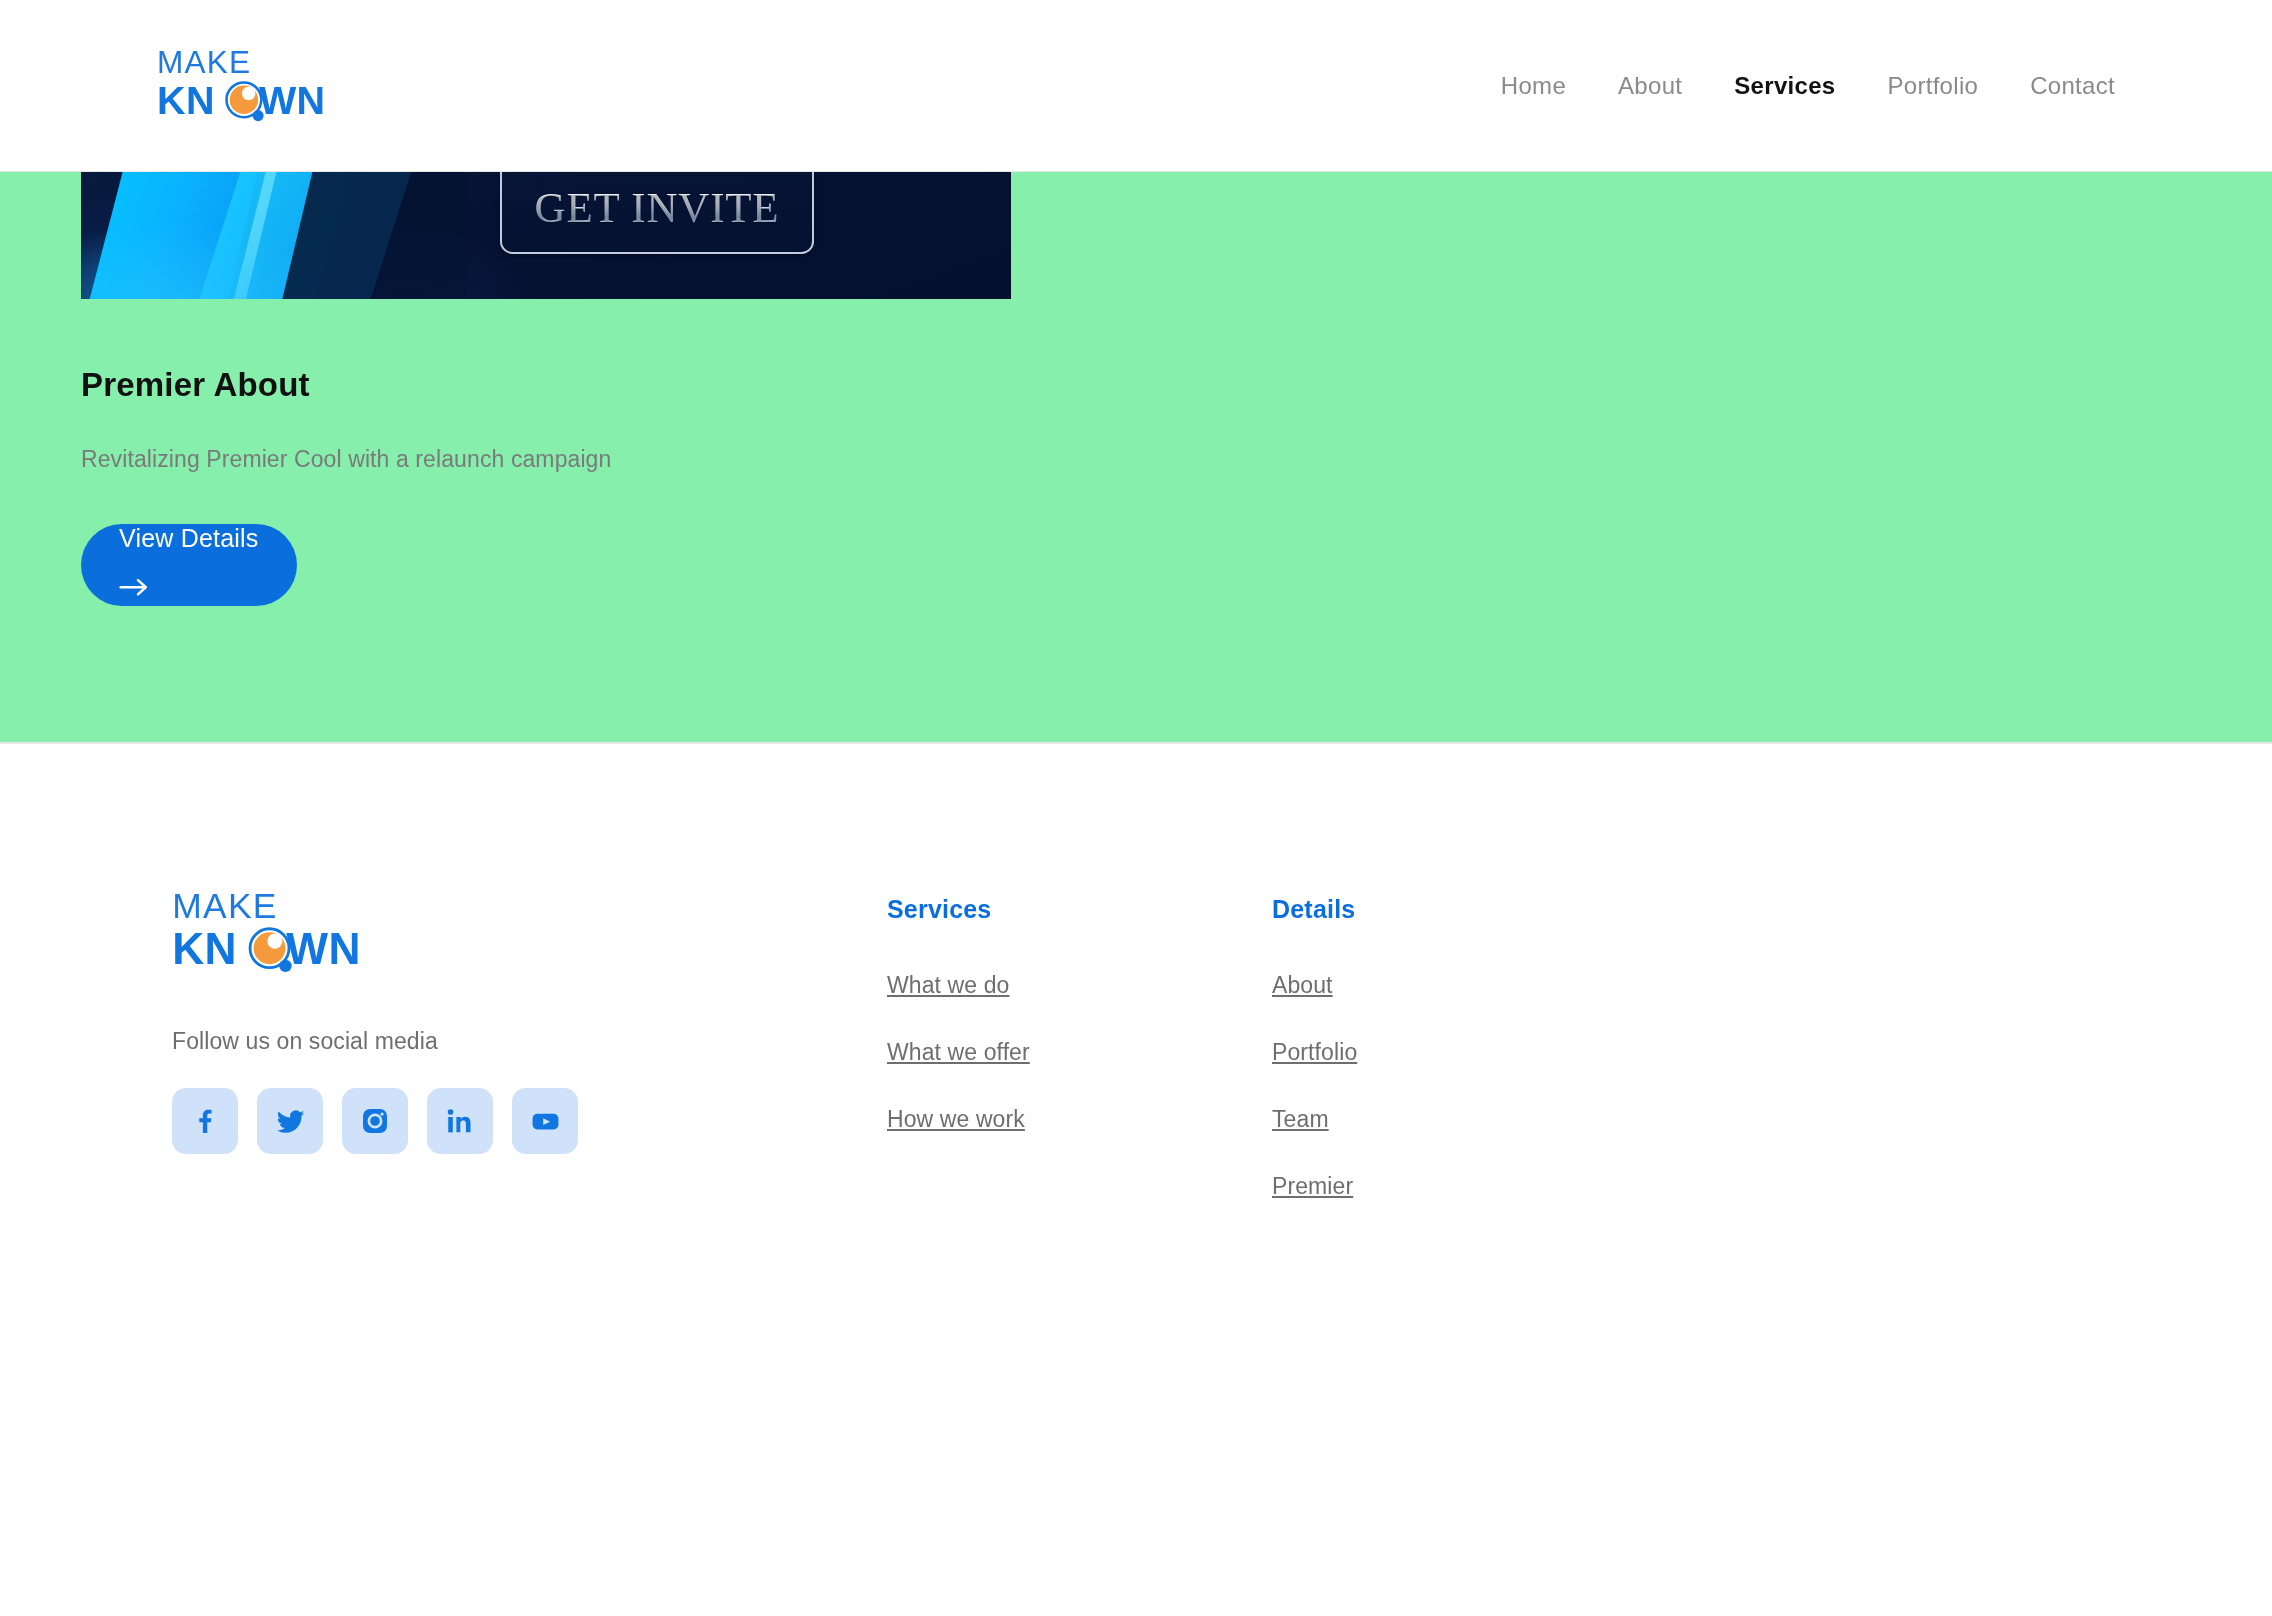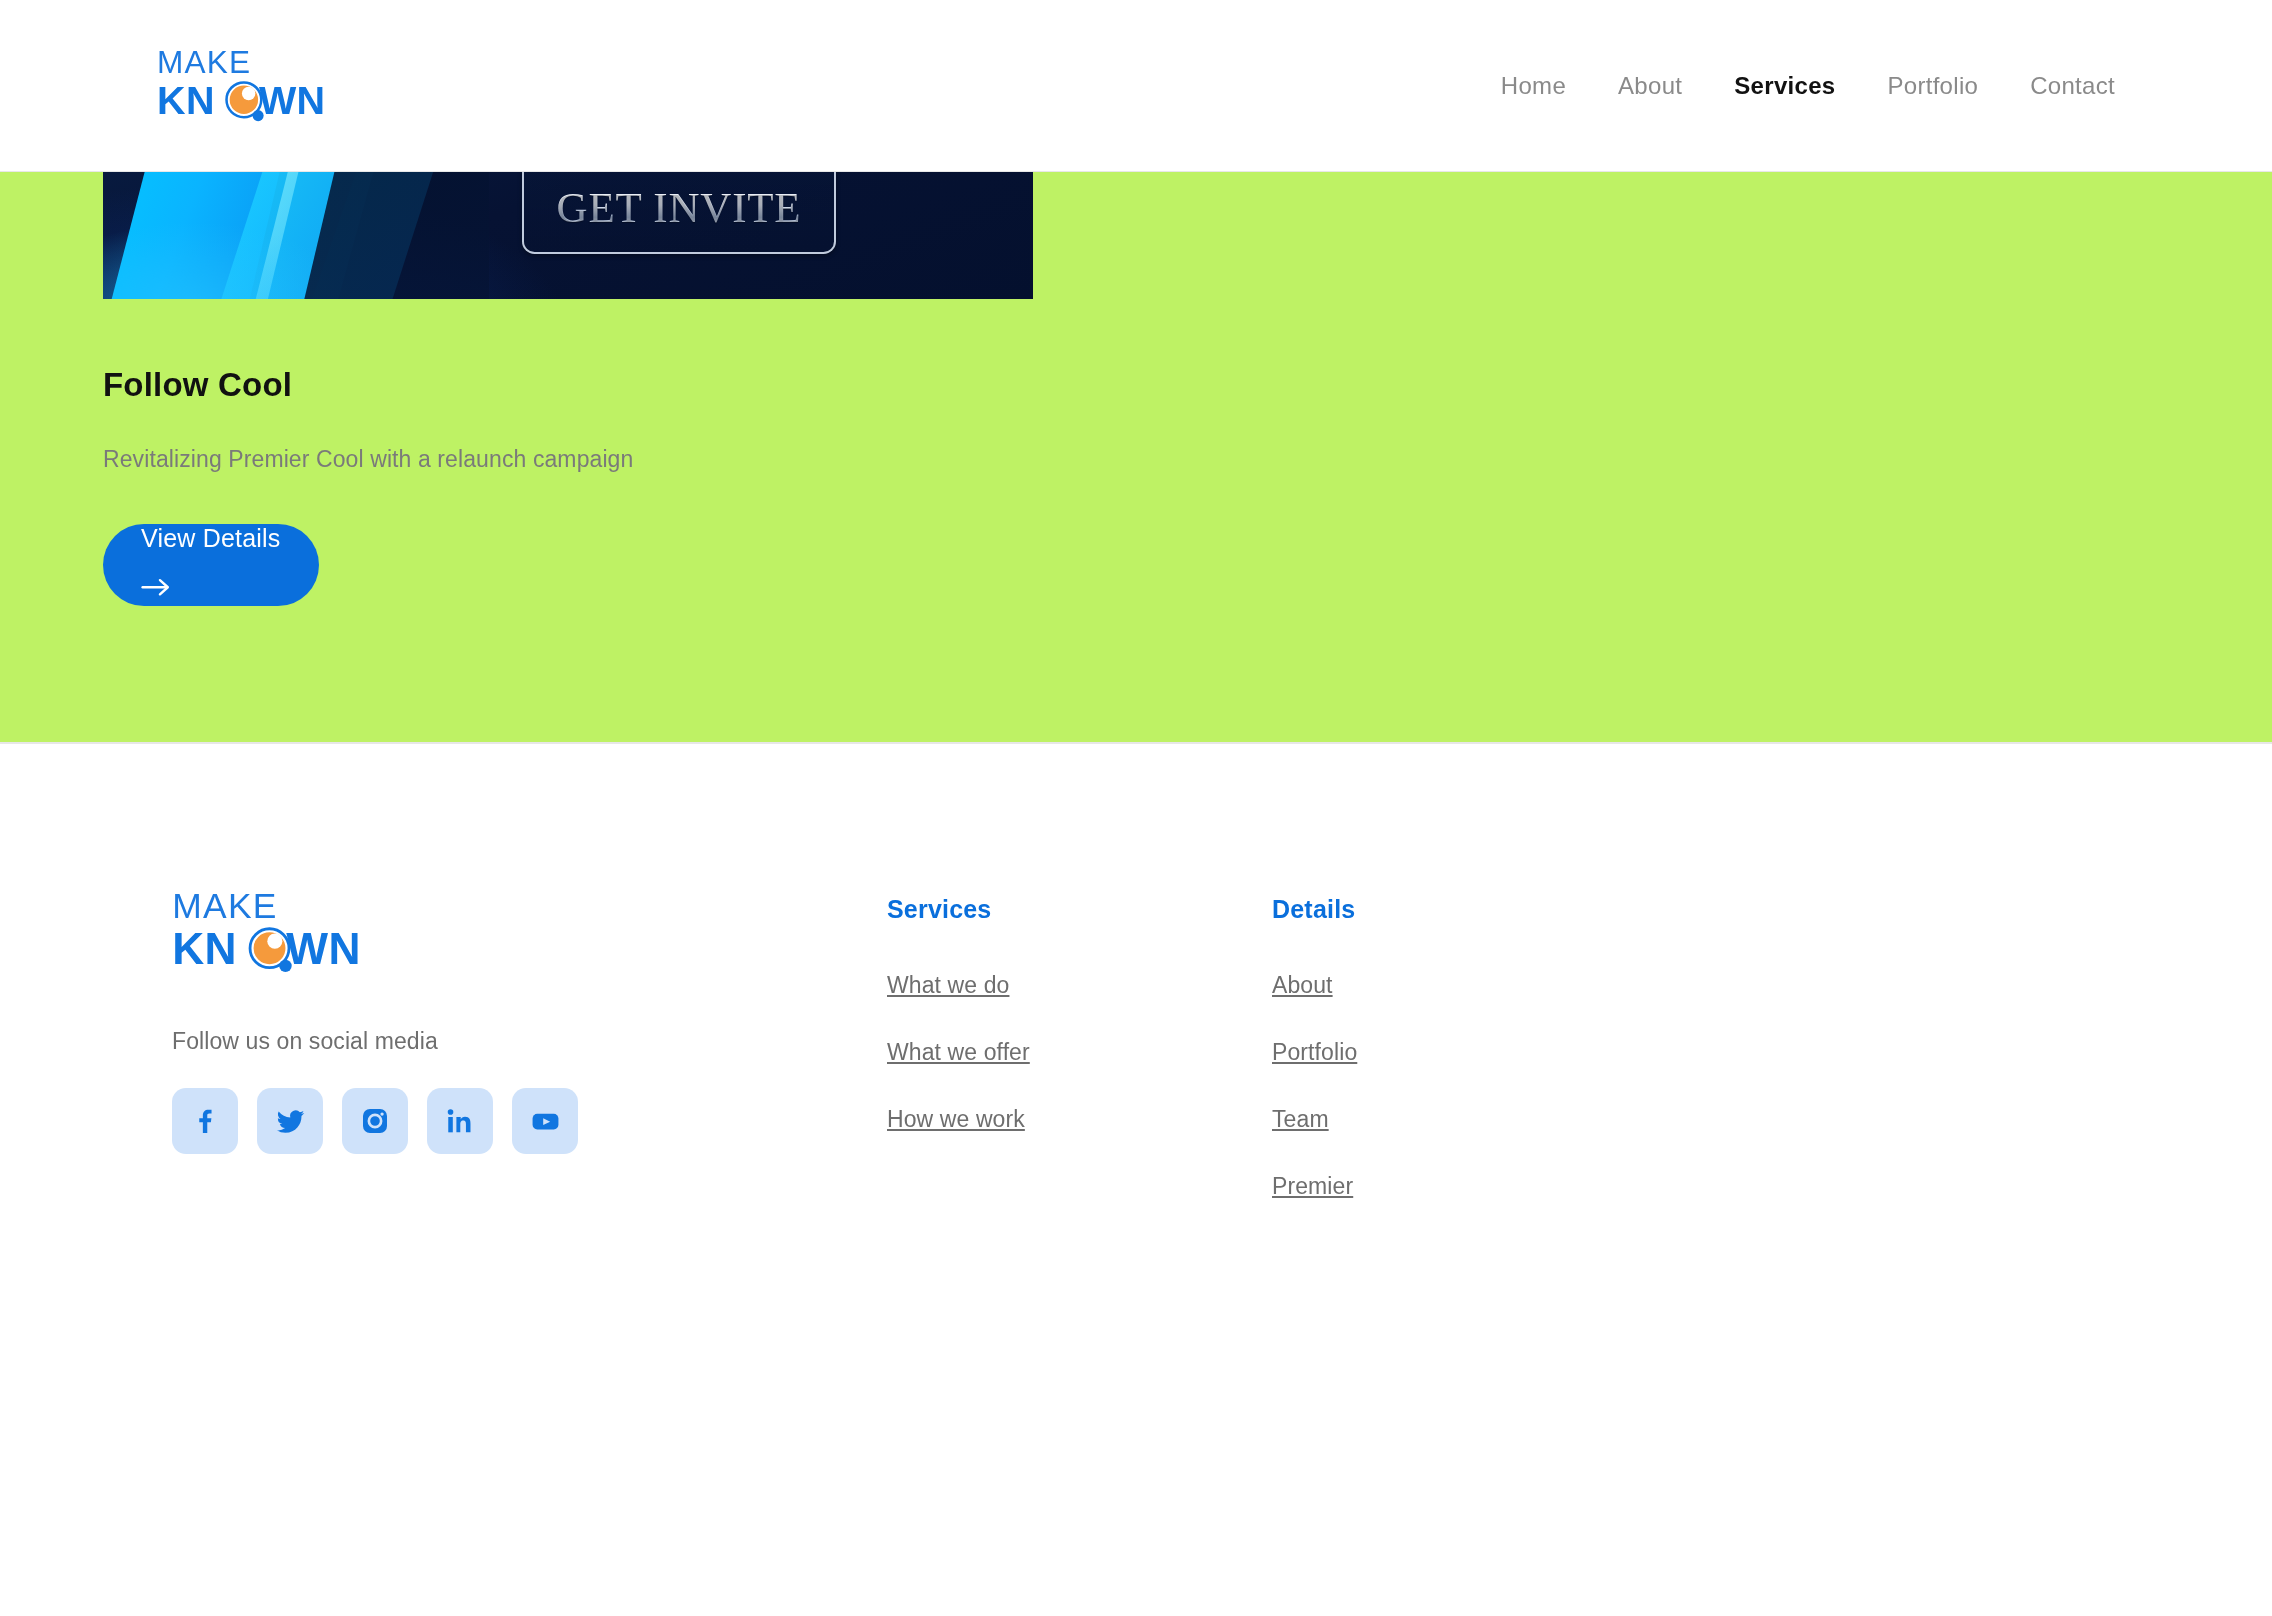--- a/index.html
+++ b/index.html
@@ -49,22 +49,22 @@
   }
   .nav-item.is-active {
     color: #121212;
     font-weight: 700;
   }
   .nav-item:last-child { padding-right: 0; }
 
   
   .main-area {
     position: relative;
-    padding: 0 103px;
-    background: #bef264;
+    padding: 0 81px;
+    background: #86efac;
     height: 570px;
   }
 
   .project-card {
     width: 930px;
   }
 
   .project-media {
     position: relative;
     width: 930px;
@@ -321,21 +321,21 @@
       <div class="ribbon ribbon-c"></div>
       <div class="ribbon-edge"></div>
       <div class="ribbon-glow"></div>
       <div class="ribbon-dark"></div>
 
       <div class="invite-frame">
         <span class="invite-text">GET INVITE</span>
       </div>
     </div>
 
-    <h2 class="project-title">Follow Cool</h2>
+    <h2 class="project-title">Premier About</h2>
 
     <p class="project-desc">Revitalizing Premier Cool with a relaunch campaign</p>
 
     <button class="details-button">
       <span>View Details</span>
       <span class="arrow-icon">
         <svg width="30" height="20.5" viewBox="0 0 38 26" xmlns="http://www.w3.org/2000/svg">
           <path d="M2 13 H33" stroke="#ffffff" stroke-width="3" stroke-linecap="round" fill="none"></path>
           <path d="M24 4 L34 13 L24 22" stroke="#ffffff" stroke-width="3" stroke-linecap="round" stroke-linejoin="round" fill="none"></path>
         </svg>

